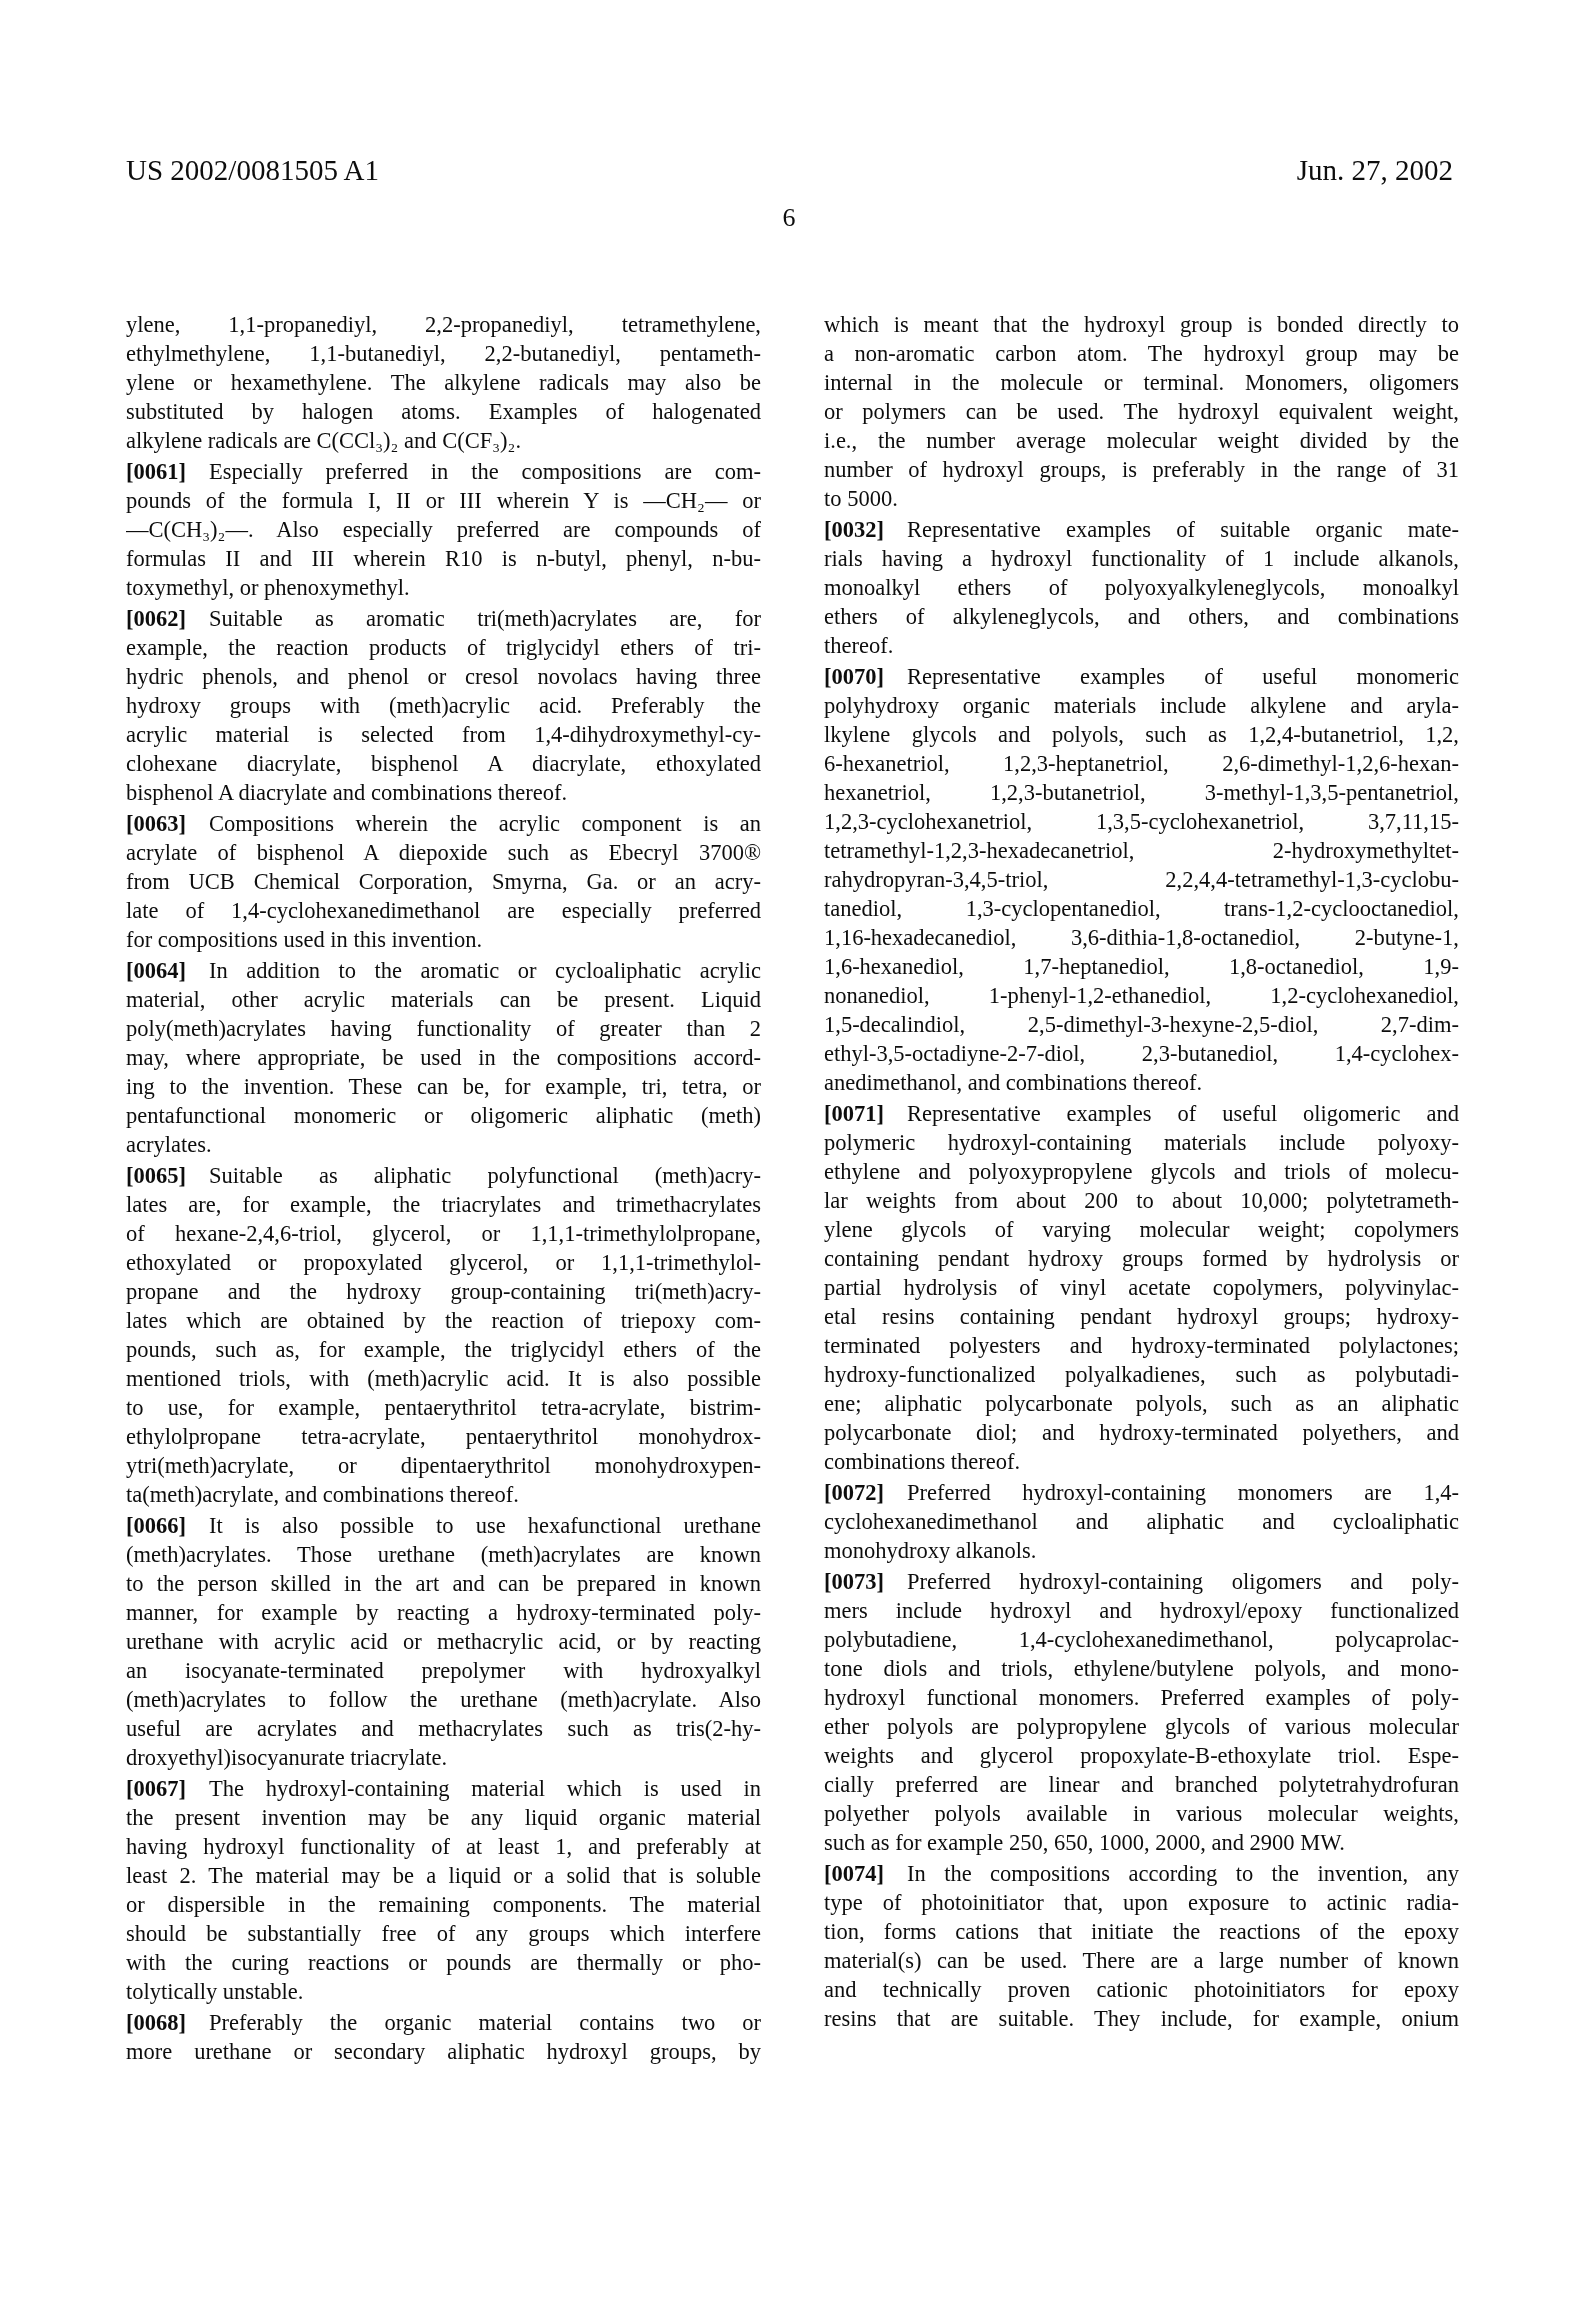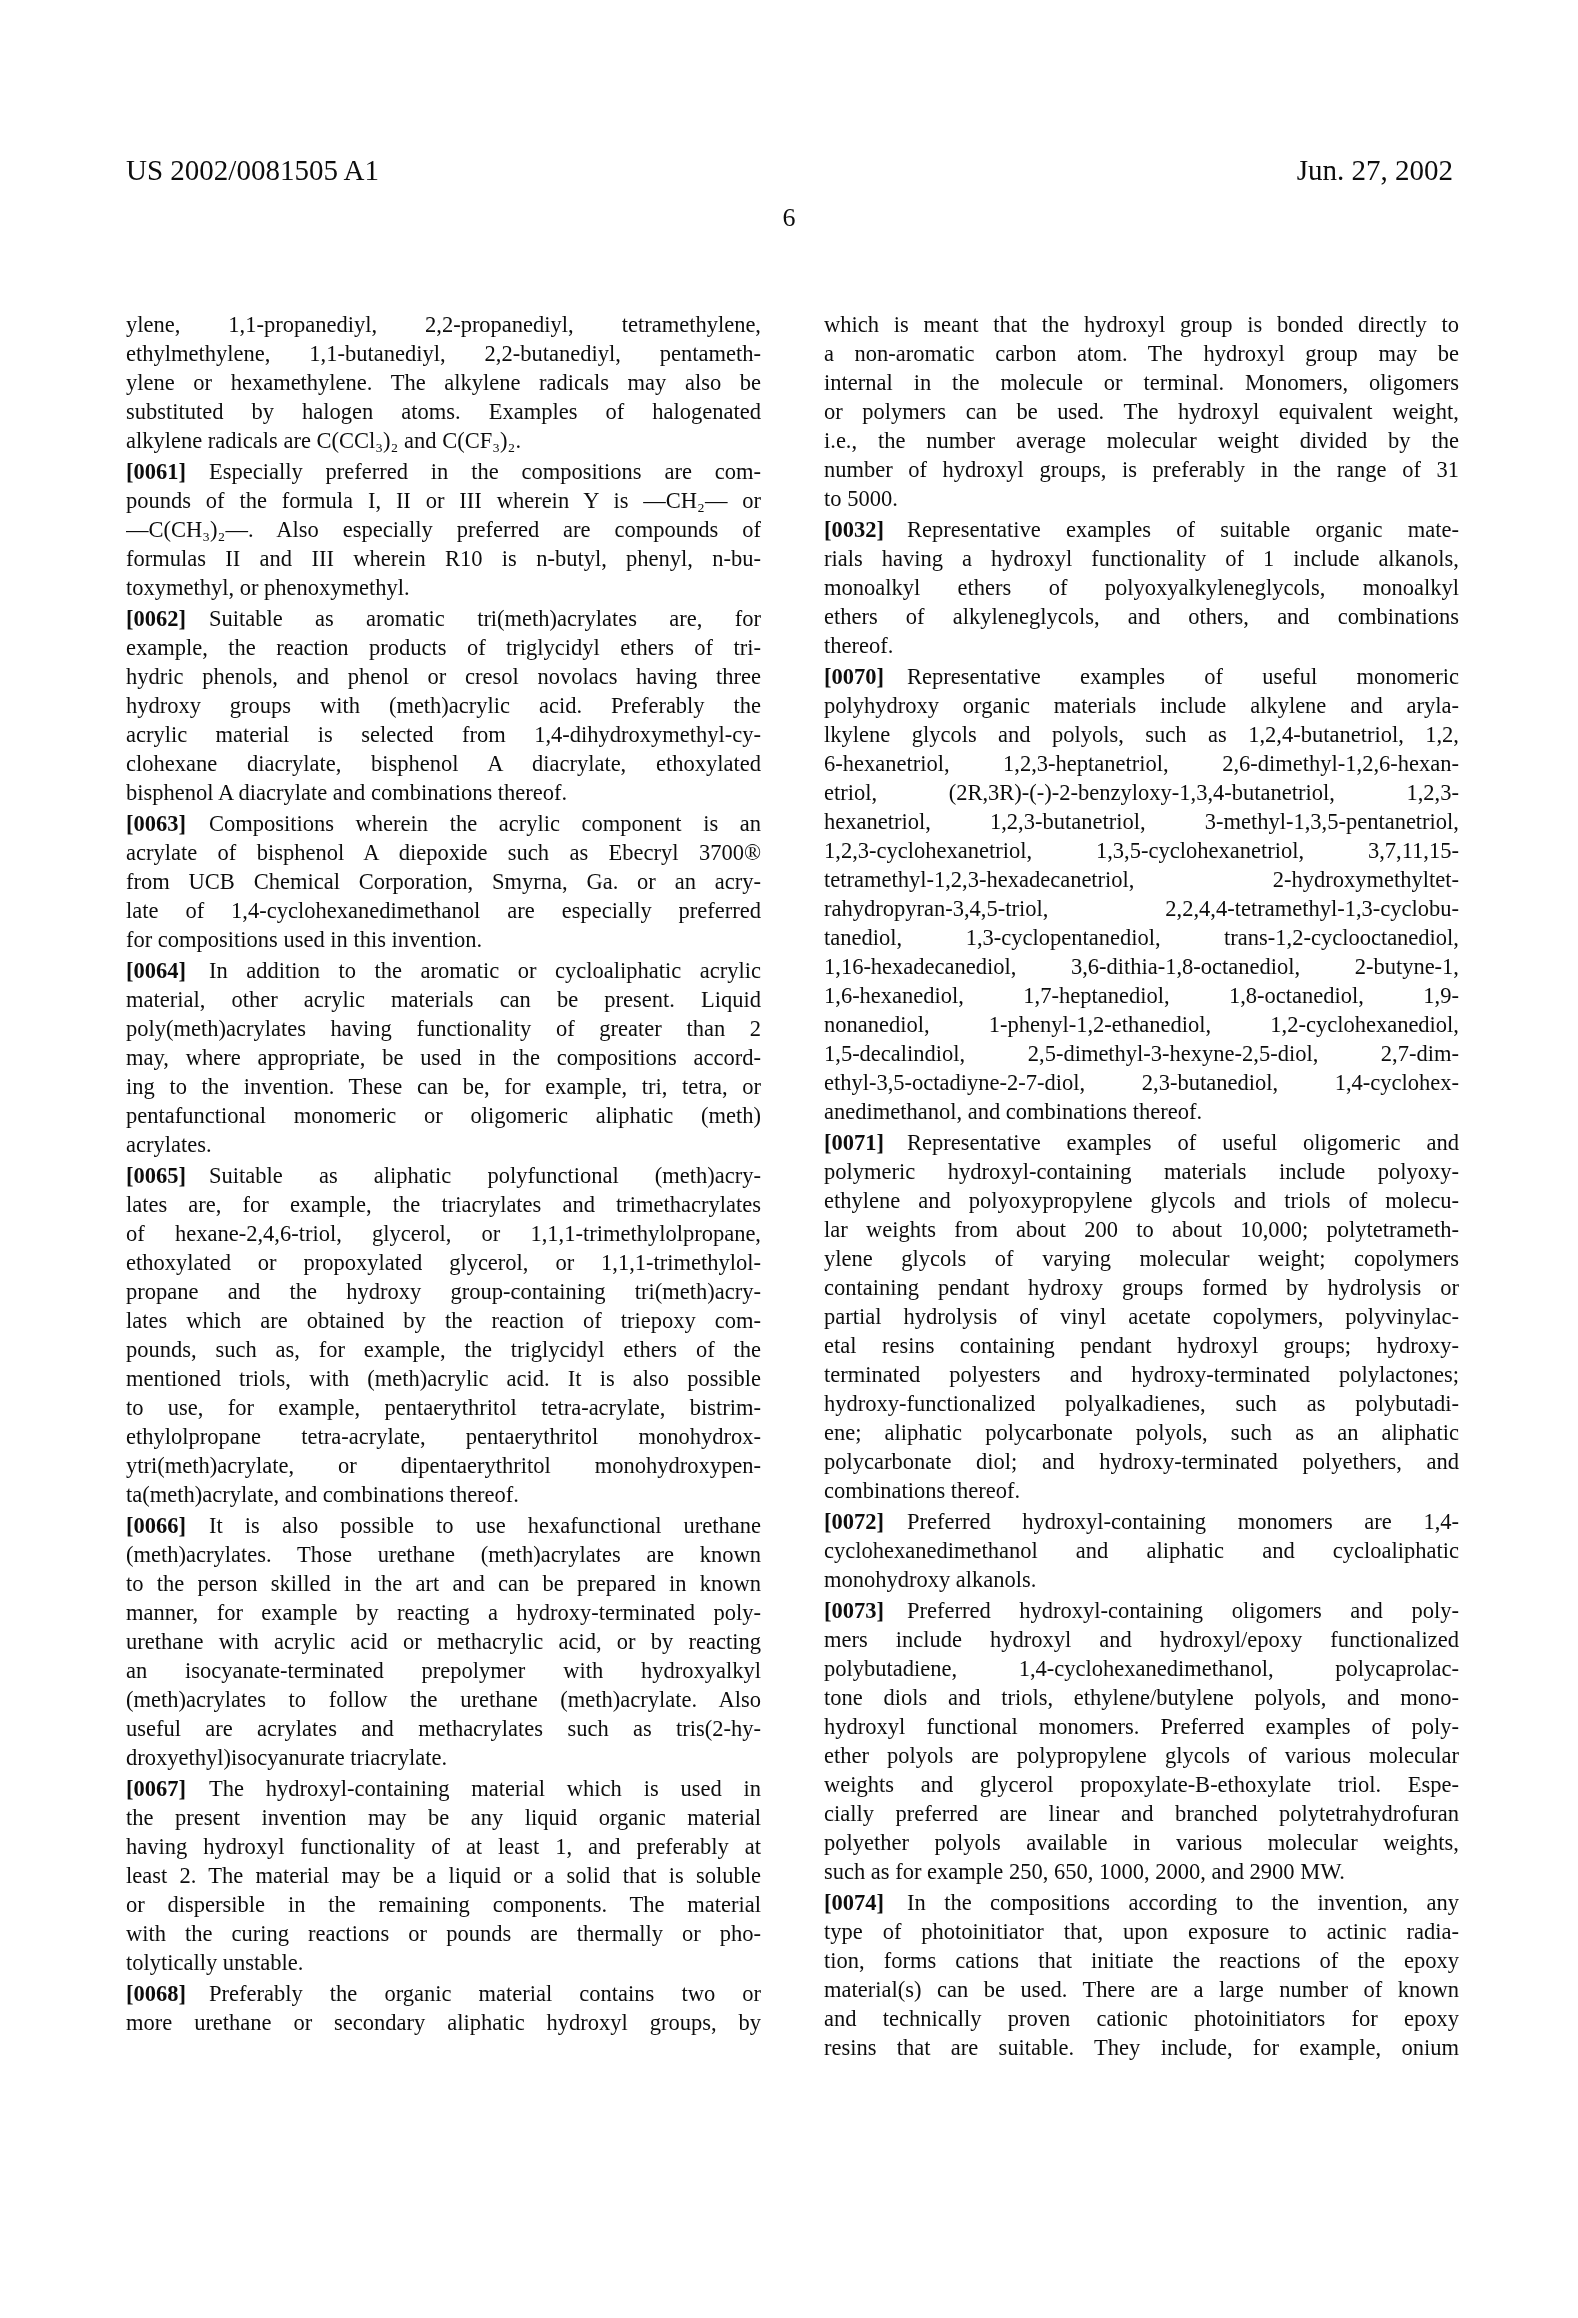--- a/index.html
+++ b/index.html
@@ -130,20 +130,21 @@
       <div class="line">(meth)acrylates to follow the urethane (meth)acrylate. Also</div>
       <div class="line">useful are acrylates and methacrylates such as tris(2-hy-</div>
       <div class="line last">droxyethyl)isocyanurate triacrylate.</div>
     </div>
     <div class="para">
       <div class="line"><b class="ptag">[0067]</b>The hydroxyl-containing material which is used in</div>
       <div class="line">the present invention may be any liquid organic material</div>
       <div class="line">having hydroxyl functionality of at least 1, and preferably at</div>
       <div class="line">least 2. The material may be a liquid or a solid that is soluble</div>
       <div class="line">or dispersible in the remaining components. The material</div>
+      <div class="line">should be substantially free of any groups which interfere</div>
       <div class="line">with the curing reactions or pounds are thermally or pho-</div>
       <div class="line last">tolytically unstable.</div>
     </div>
     <div class="para">
       <div class="line"><b class="ptag">[0068]</b>Preferably the organic material contains two or</div>
       <div class="line">more urethane or secondary aliphatic hydroxyl groups, by</div>
     </div>
   </div>
 <div class="column" id="col-right">
     <div class="para">
@@ -160,21 +161,20 @@
       <div class="line">rials having a hydroxyl functionality of 1 include alkanols,</div>
       <div class="line">monoalkyl ethers of polyoxyalkyleneglycols, monoalkyl</div>
       <div class="line">ethers of alkyleneglycols, and others, and combinations</div>
       <div class="line last">thereof.</div>
     </div>
     <div class="para">
       <div class="line"><b class="ptag">[0070]</b>Representative examples of useful monomeric</div>
       <div class="line">polyhydroxy organic materials include alkylene and aryla-</div>
       <div class="line">lkylene glycols and polyols, such as 1,2,4-butanetriol, 1,2,</div>
       <div class="line">6-hexanetriol, 1,2,3-heptanetriol, 2,6-dimethyl-1,2,6-hexan-</div>
-      <div class="line">etriol, (2R,3R)-(-)-2-benzyloxy-1,3,4-butanetriol, 1,2,3-</div>
       <div class="line">hexanetriol, 1,2,3-butanetriol, 3-methyl-1,3,5-pentanetriol,</div>
       <div class="line">1,2,3-cyclohexanetriol, 1,3,5-cyclohexanetriol, 3,7,11,15-</div>
       <div class="line">tetramethyl-1,2,3-hexadecanetriol, 2-hydroxymethyltet-</div>
       <div class="line">rahydropyran-3,4,5-triol, 2,2,4,4-tetramethyl-1,3-cyclobu-</div>
       <div class="line">tanediol, 1,3-cyclopentanediol, trans-1,2-cyclooctanediol,</div>
       <div class="line">1,16-hexadecanediol, 3,6-dithia-1,8-octanediol, 2-butyne-1,</div>
       <div class="line">1,6-hexanediol, 1,7-heptanediol, 1,8-octanediol, 1,9-</div>
       <div class="line">nonanediol, 1-phenyl-1,2-ethanediol, 1,2-cyclohexanediol,</div>
       <div class="line">1,5-decalindiol, 2,5-dimethyl-3-hexyne-2,5-diol, 2,7-dim-</div>
       <div class="line">ethyl-3,5-octadiyne-2-7-diol, 2,3-butanediol, 1,4-cyclohex-</div>

